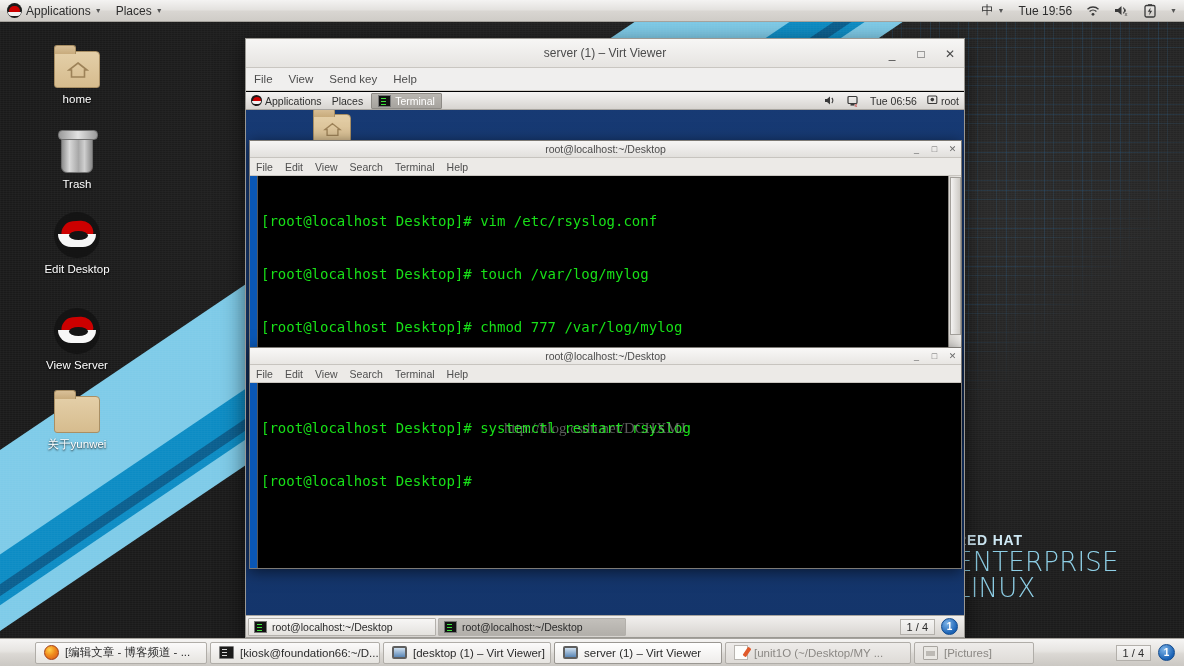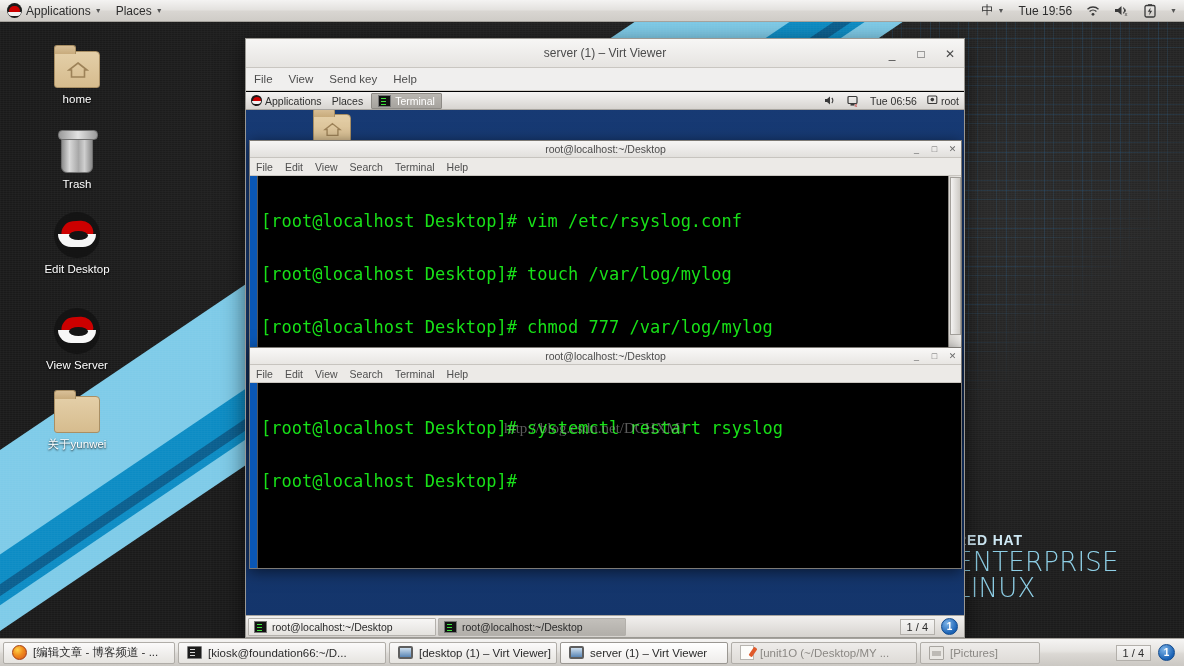--- a/index.html
+++ b/index.html
@@ -243,21 +243,21 @@
     flex: 1; background: #000; position: relative; overflow: hidden;
     display: flex;
   }
   .term-scroll-left {
     width: 8px; flex: none; background: #0a57b5;
     border-right: 1px solid #555;
   }
   .term-text {
     flex: 1; padding: 1px 2px 0 3px;
     font-family: "DejaVu Sans Mono", "Liberation Mono", monospace;
-    font-size: 17px; line-height: 17.8px;
+    font-size: 14px; line-height: 17.8px;
     color: #18e018; white-space: pre;
     overflow: hidden;
   }
   .term-scroll-right {
     width: 13px; flex: none;
     background: linear-gradient(to right, #d8d5d1, #eceae7);
     border-left: 1px solid #8e8b86;
   }
   .term-scroll-right .thumb {
     width: 11px; margin: 1px; height: 60%;
@@ -623,25 +623,25 @@
       </div>
       <div id="guest-tb-right">
         <span class="pager">1 / 4</span>
         <span class="bluebadge">1</span>
       </div>
     </div>
   </div>
 </div>
 
 <div id="host-taskbar">
-  <div class="htask" style="width:172px;">
+  <div class="htask" style="width:172px;margin-left:32px;">
     <span class="ico-fox"></span>
     <span>[编辑文章 - 博客频道 - ...</span>
   </div>
-  <div class="htask" style="width:208px;">
+  <div class="htask" style="width:170px;">
     <span class="ico-term"></span>
     <span>[kiosk@foundation66:~/D...</span>
   </div>
   <div class="htask" style="width:168px;">
     <span class="ico-monitor"></span>
     <span>[desktop (1) – Virt Viewer]</span>
   </div>
   <div class="htask sel" style="width:168px;">
     <span class="ico-monitor"></span>
     <span>server (1) – Virt Viewer</span>

